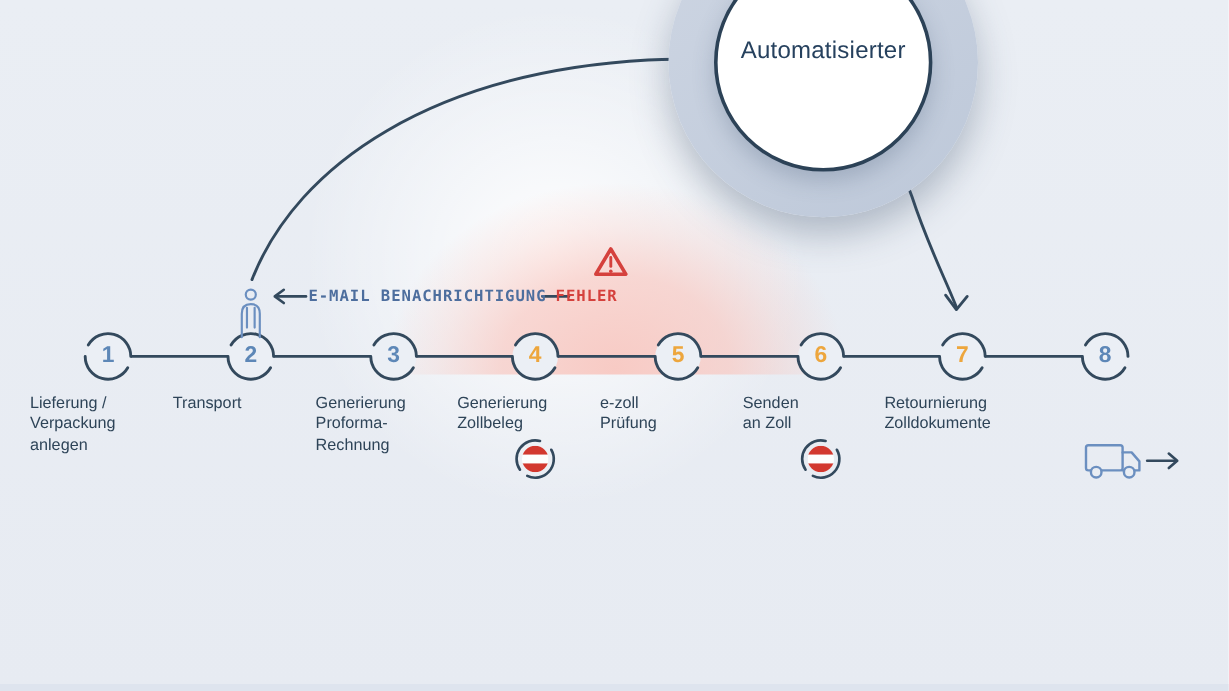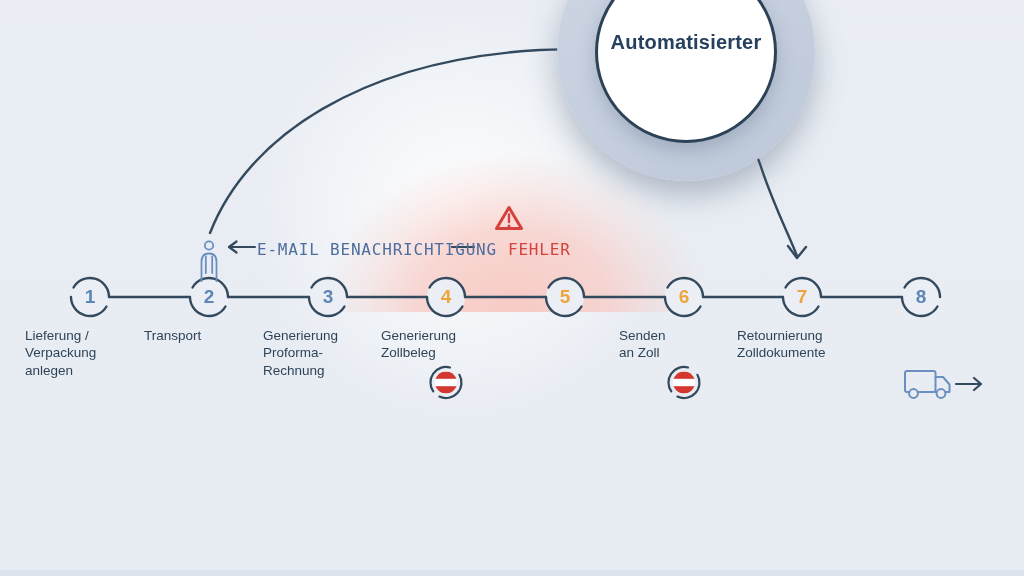--- a/index.html
+++ b/index.html
@@ -25,42 +25,42 @@
     background:linear-gradient(145deg,#ced6e3 0%,#bdc8d9 100%);
     box-shadow:0 14px 30px rgba(62,82,110,0.35);z-index:2;
   }
   .badge-inner{
     position:absolute;left:38px;top:38px;width:182px;height:182px;border-radius:50%;
     background:#ffffff;border:3px solid #2c4257;box-sizing:border-box;
     box-shadow:0 8px 18px rgba(62,82,110,0.25);
   }
   .badge-title{
     position:absolute;left:585px;top:29px;width:202px;z-index:3;text-align:center;
-    font-size:20px;font-weight:bold;line-height:26px;color:#26415e;letter-spacing:0.2px;
+    font-size:20px;font-weight:normal;line-height:26px;color:#26415e;letter-spacing:0.2px;
   }
   
   .step{position:absolute;top:278px;width:130px;height:120px;z-index:3;}
   .step-number{
     position:absolute;left:46px;top:0;width:38px;height:38px;
     display:flex;align-items:center;justify-content:center;
     font-size:19px;font-weight:bold;color:#5d87b7;
   }
   .step-number[data-accent="orange"]{color:#eda63d;}
   .step-number[data-accent="blue"]{color:#5d87b7;}
   .step-label{
     position:absolute;left:0;top:49px;width:130px;text-align:left;
     white-space:pre-line;font-size:13.5px;line-height:17.3px;font-weight:500;color:#2e4458;
   }
   
   .mono{
     position:absolute;z-index:3;font-family:"DejaVu Sans Mono", monospace;
-    font-size:16px;font-weight:normal;letter-spacing:0.8px;
+    font-size:13px;font-weight:bold;letter-spacing:0.8px;
   }
   .email-label{left:257px;top:240px;color:#4d6e9e;}
-  .error-label{left:508px;top:240px;color:#d5413d;}
+  .error-label{left:463px;top:240px;color:#d5413d;}
 </style>
 </head>
 <body>
 
 <div class="stage">
 
   <div class="glow"></div>
   <div class="pink-wrap">
     <div class="pink"></div>
   </div>
@@ -210,20 +210,22 @@
 Proforma-
 Rechnung</div>
   </div>
   <div class="step" style="left:381px">
     <div class="step-number" data-accent="orange">4</div>
     <div class="step-label">Generierung
 Zollbeleg</div>
   </div>
   <div class="step" style="left:500px">
     <div class="step-number" data-accent="orange">5</div>
+    <div class="step-label">e-zoll
+Prüfung</div>
   </div>
   <div class="step" style="left:619px">
     <div class="step-number" data-accent="orange">6</div>
     <div class="step-label">Senden
 an Zoll</div>
   </div>
   <div class="step" style="left:737px">
     <div class="step-number" data-accent="orange">7</div>
     <div class="step-label">Retournierung
 Zolldokumente</div>

